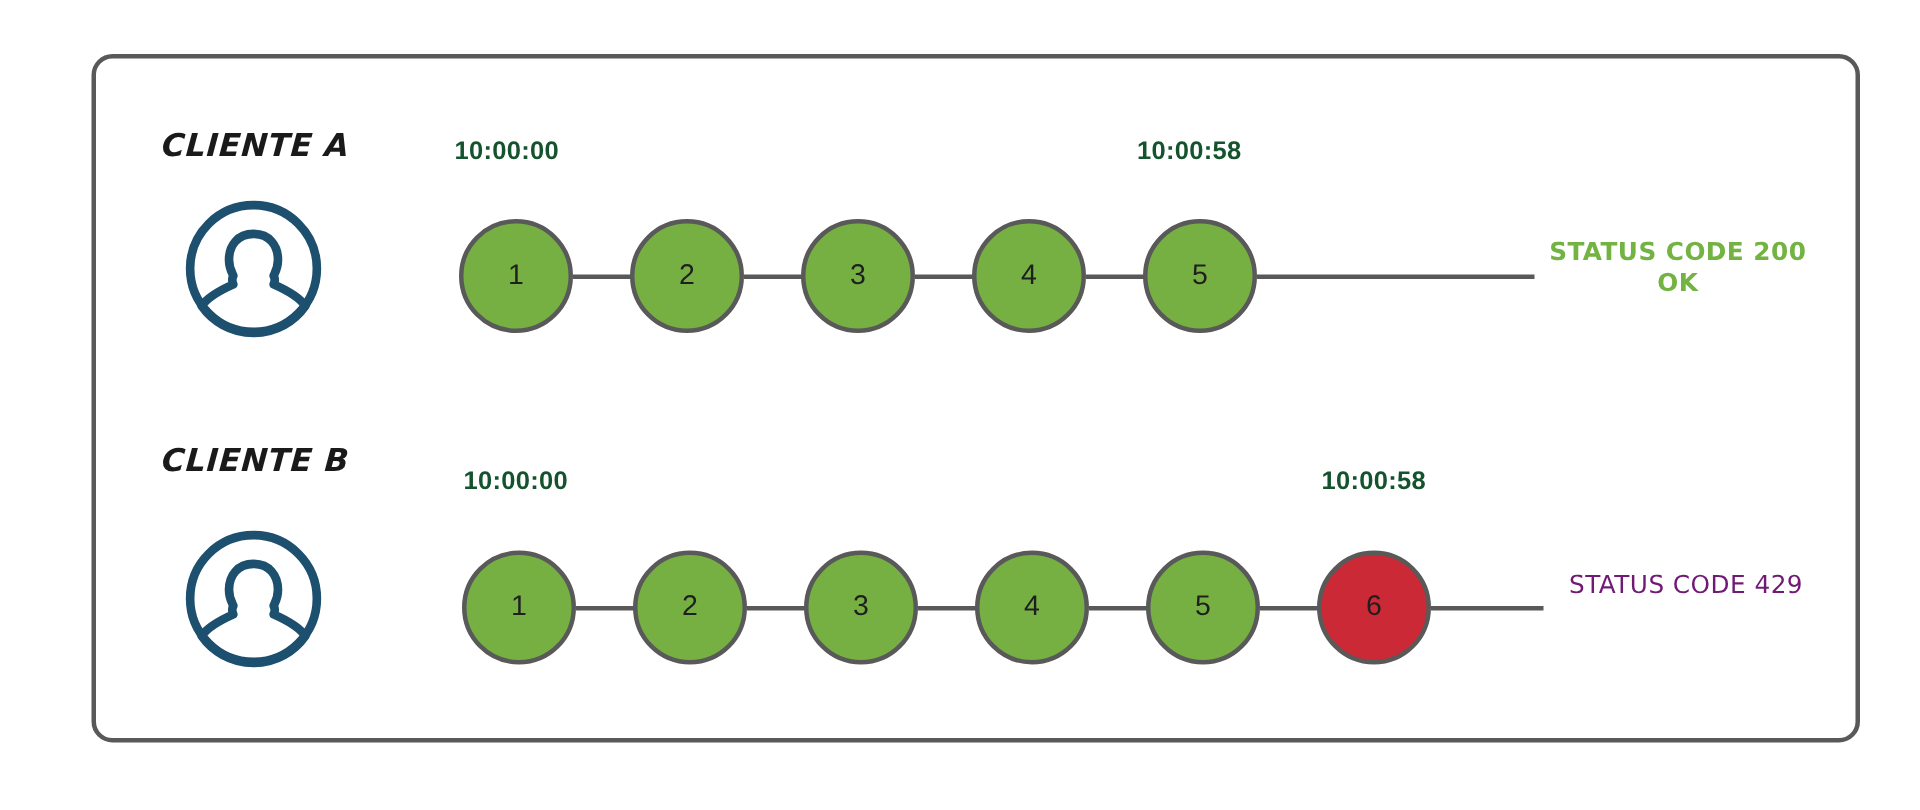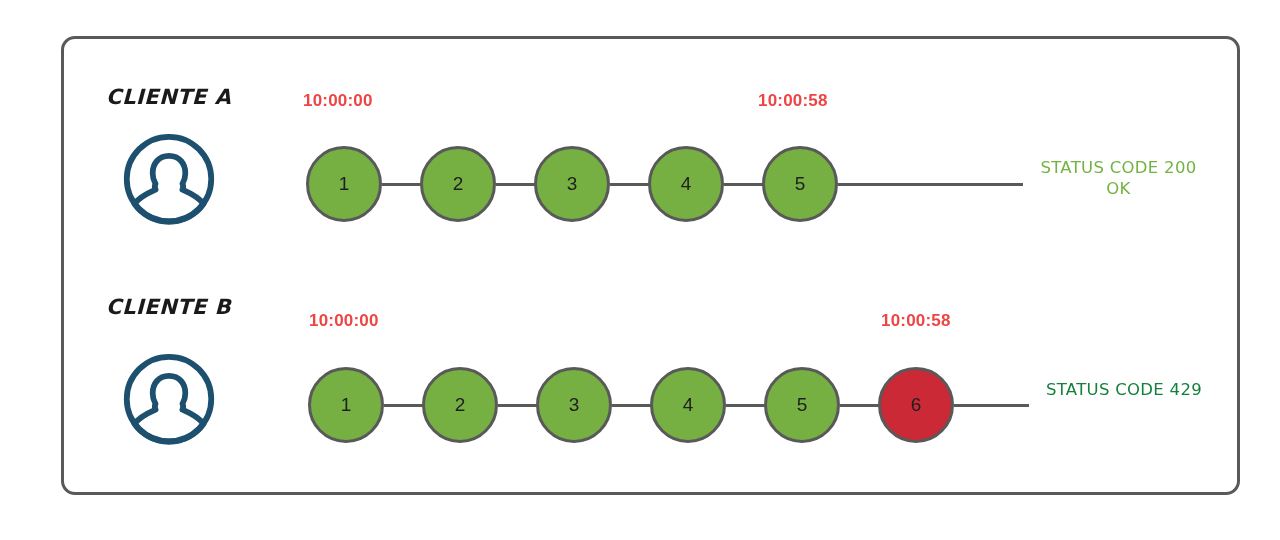--- a/index.html
+++ b/index.html
@@ -61,21 +61,21 @@
     height: 96px;
   }
   .avatar svg { display: block; width: 96px; height: 96px; }
 
   
   .timestamp {
     position: absolute;
     font-family: "Liberation Sans", sans-serif;
     font-size: 17px;
     font-weight: bold;
-    color: #ef4444;
+    color: #14532d;
     white-space: nowrap;
     letter-spacing: 0.2px;
   }
 
   
   .chain {
     position: absolute;
   }
   .node {
     position: absolute;
@@ -113,21 +113,21 @@
     position: absolute;
     font-family: "DejaVu Sans", sans-serif;
     font-size: 16.5px;
     line-height: 1.28;
     white-space: nowrap;
     letter-spacing: 0.3px;
   }
   .status .l1 { display: block; }
   .status .l2 { display: block; }
   .status-ok  { color: #72b342; text-align: center; }
-  .status-err { color: #15803d; text-align: center; }
+  .status-err { color: #701a75; text-align: center; }
 </style>
 </head>
 <body>
 
 <div id="stage">
   <div class="panel">
 
     <div class="row row-a">
 
       <div class="client-label" style="left:44px; top:46px;">CLIENTE A</div>
@@ -164,21 +164,21 @@
           <span>3</span>
         </div>
         <div class="node ok" style="left:584px; top:107px;">
           <span>4</span>
         </div>
         <div class="node ok" style="left:698px; top:107px;">
           <span>5</span>
         </div>
       </div>
 
-      <div class="status status-ok" style="left:967px; top:118px; width:175px;">
+      <div class="status status-ok" style="left:967px; top:118px; width:175px;font-weight:bold;">
         <span class="l1">STATUS CODE 200</span>
         <span class="l2">OK</span>
       </div>
     </div>
 
     <div class="row row-b">
 
       <div class="client-label" style="left:44px; top:256px;">CLIENTE B</div>
 
       <div class="avatar" style="left:57px; top:312px;">

